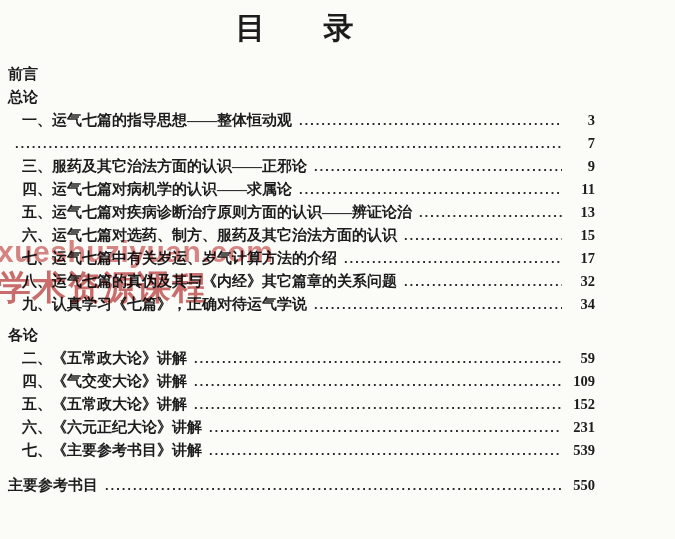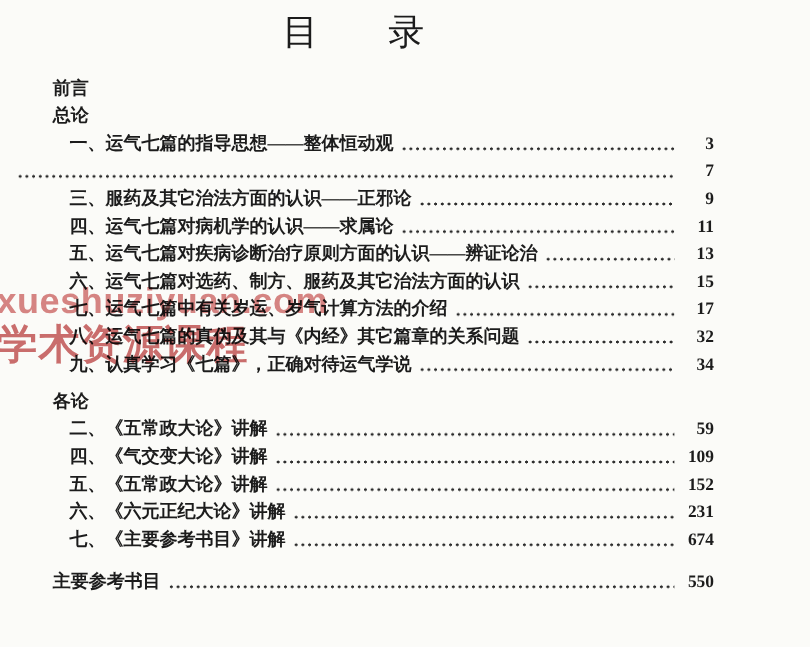--- a/index.html
+++ b/index.html
@@ -17,39 +17,39 @@
   }
   .page {
     position: absolute;
     inset: 0;
     padding: 8px 80px 0 8px;
     box-sizing: border-box;
   }
   .title {
     text-align: center;
     font-size: 30px;
-    font-weight: normal;
+    font-weight: bold;
     letter-spacing: 14px;
     line-height: 36px;
     margin: 2px 0 17px 0;
     white-space: pre;
   }
   .toc { width: 100%; }
   .row {
     display: flex;
     align-items: baseline;
     height: 23px;
     line-height: 23px;
     font-size: 15px;
     font-weight: 600;
     white-space: nowrap;
   }
   .row.header { font-weight: 800; }
   .row.indent .label { padding-left: 14px; }
-  .label { flex: 0 0 auto; margin-left: 36px; }
+  .label { flex: 0 0 auto; }
   .leader {
     flex: 1 1 auto;
     align-self: center;
     height: 8px;
     margin: 6px 3px 0 6px;
     background-image: radial-gradient(circle, #2b2b2b 1.05px, rgba(0,0,0,0) 1.4px);
     background-size: 5.6px 8px;
     background-repeat: repeat-x;
     background-position: 0 50%;
   }
@@ -181,21 +181,21 @@
 
     <div class="row item indent">
       <span class="label">六、《六元正纪大论》讲解</span>
       <span class="leader"></span>
       <span class="pagenum">231</span>
     </div>
 
     <div class="row item indent">
       <span class="label">七、《主要参考书目》讲解</span>
       <span class="leader"></span>
-      <span class="pagenum">674</span>
+      <span class="pagenum">539</span>
     </div>
 
     <div class="row header gap-lg">
       <span class="label">主要参考书目</span>
       <span class="leader"></span>
       <span class="pagenum">550</span>
     </div>
 
   </div>
 </div>

